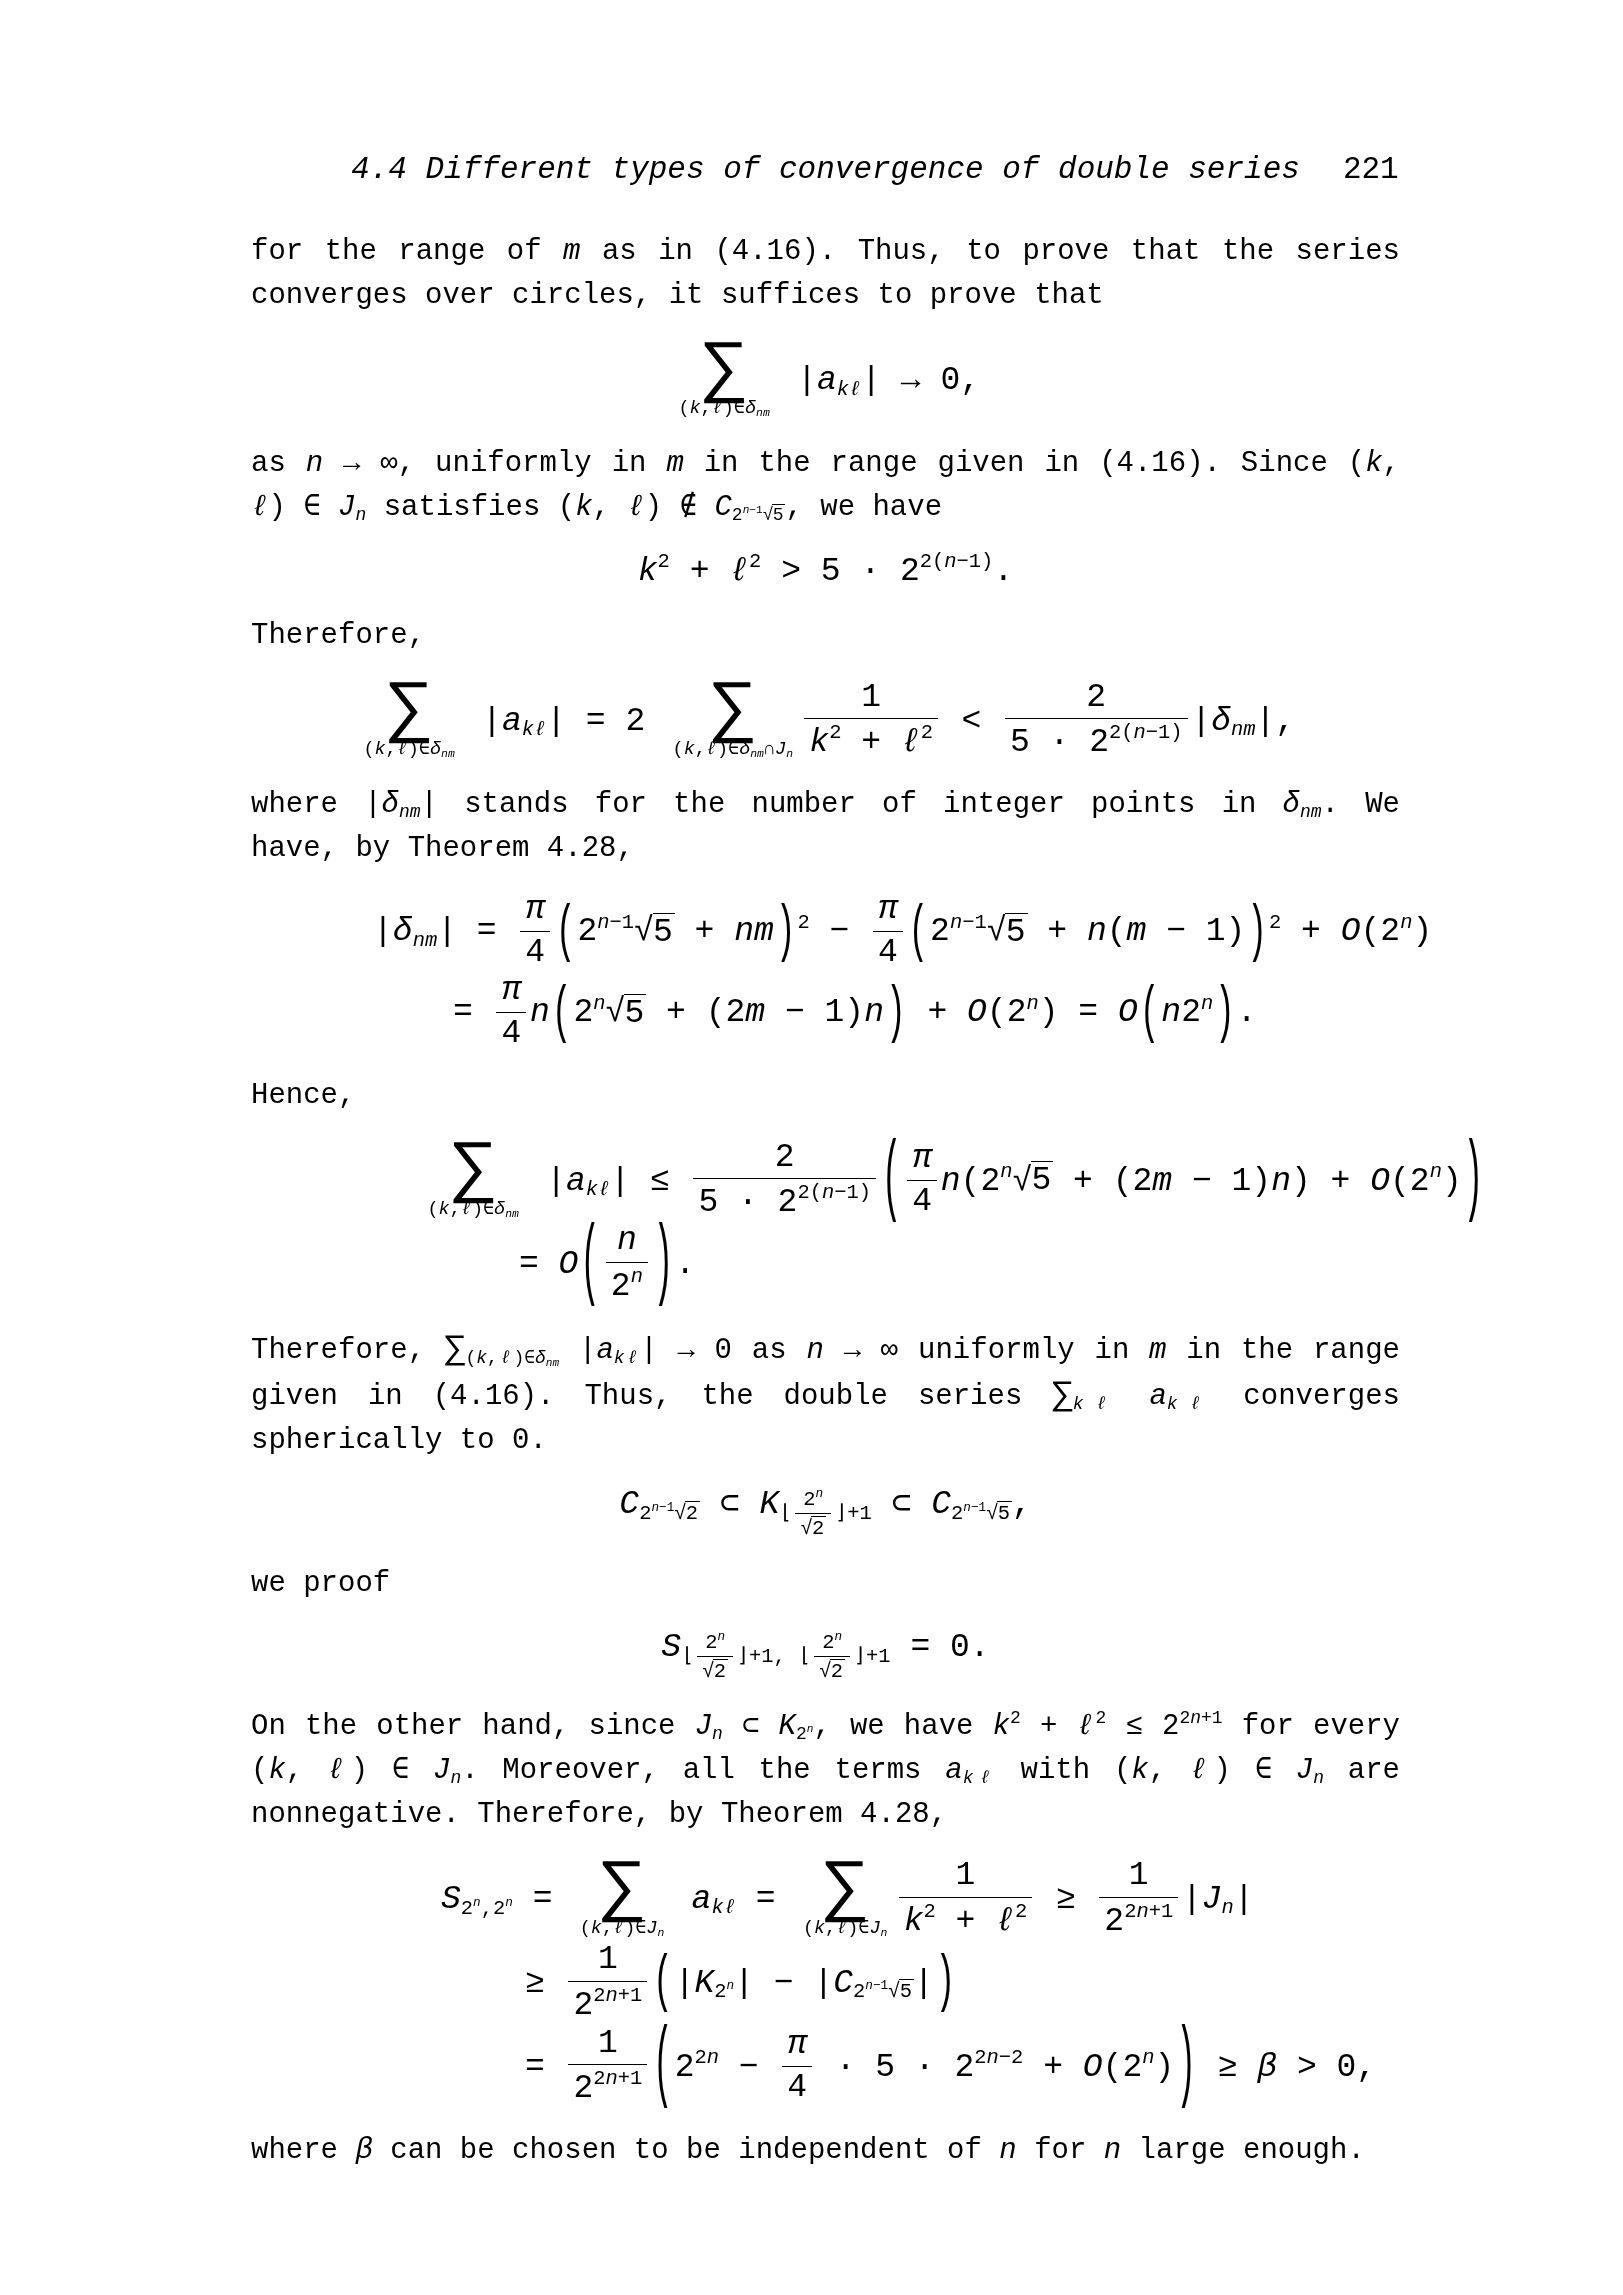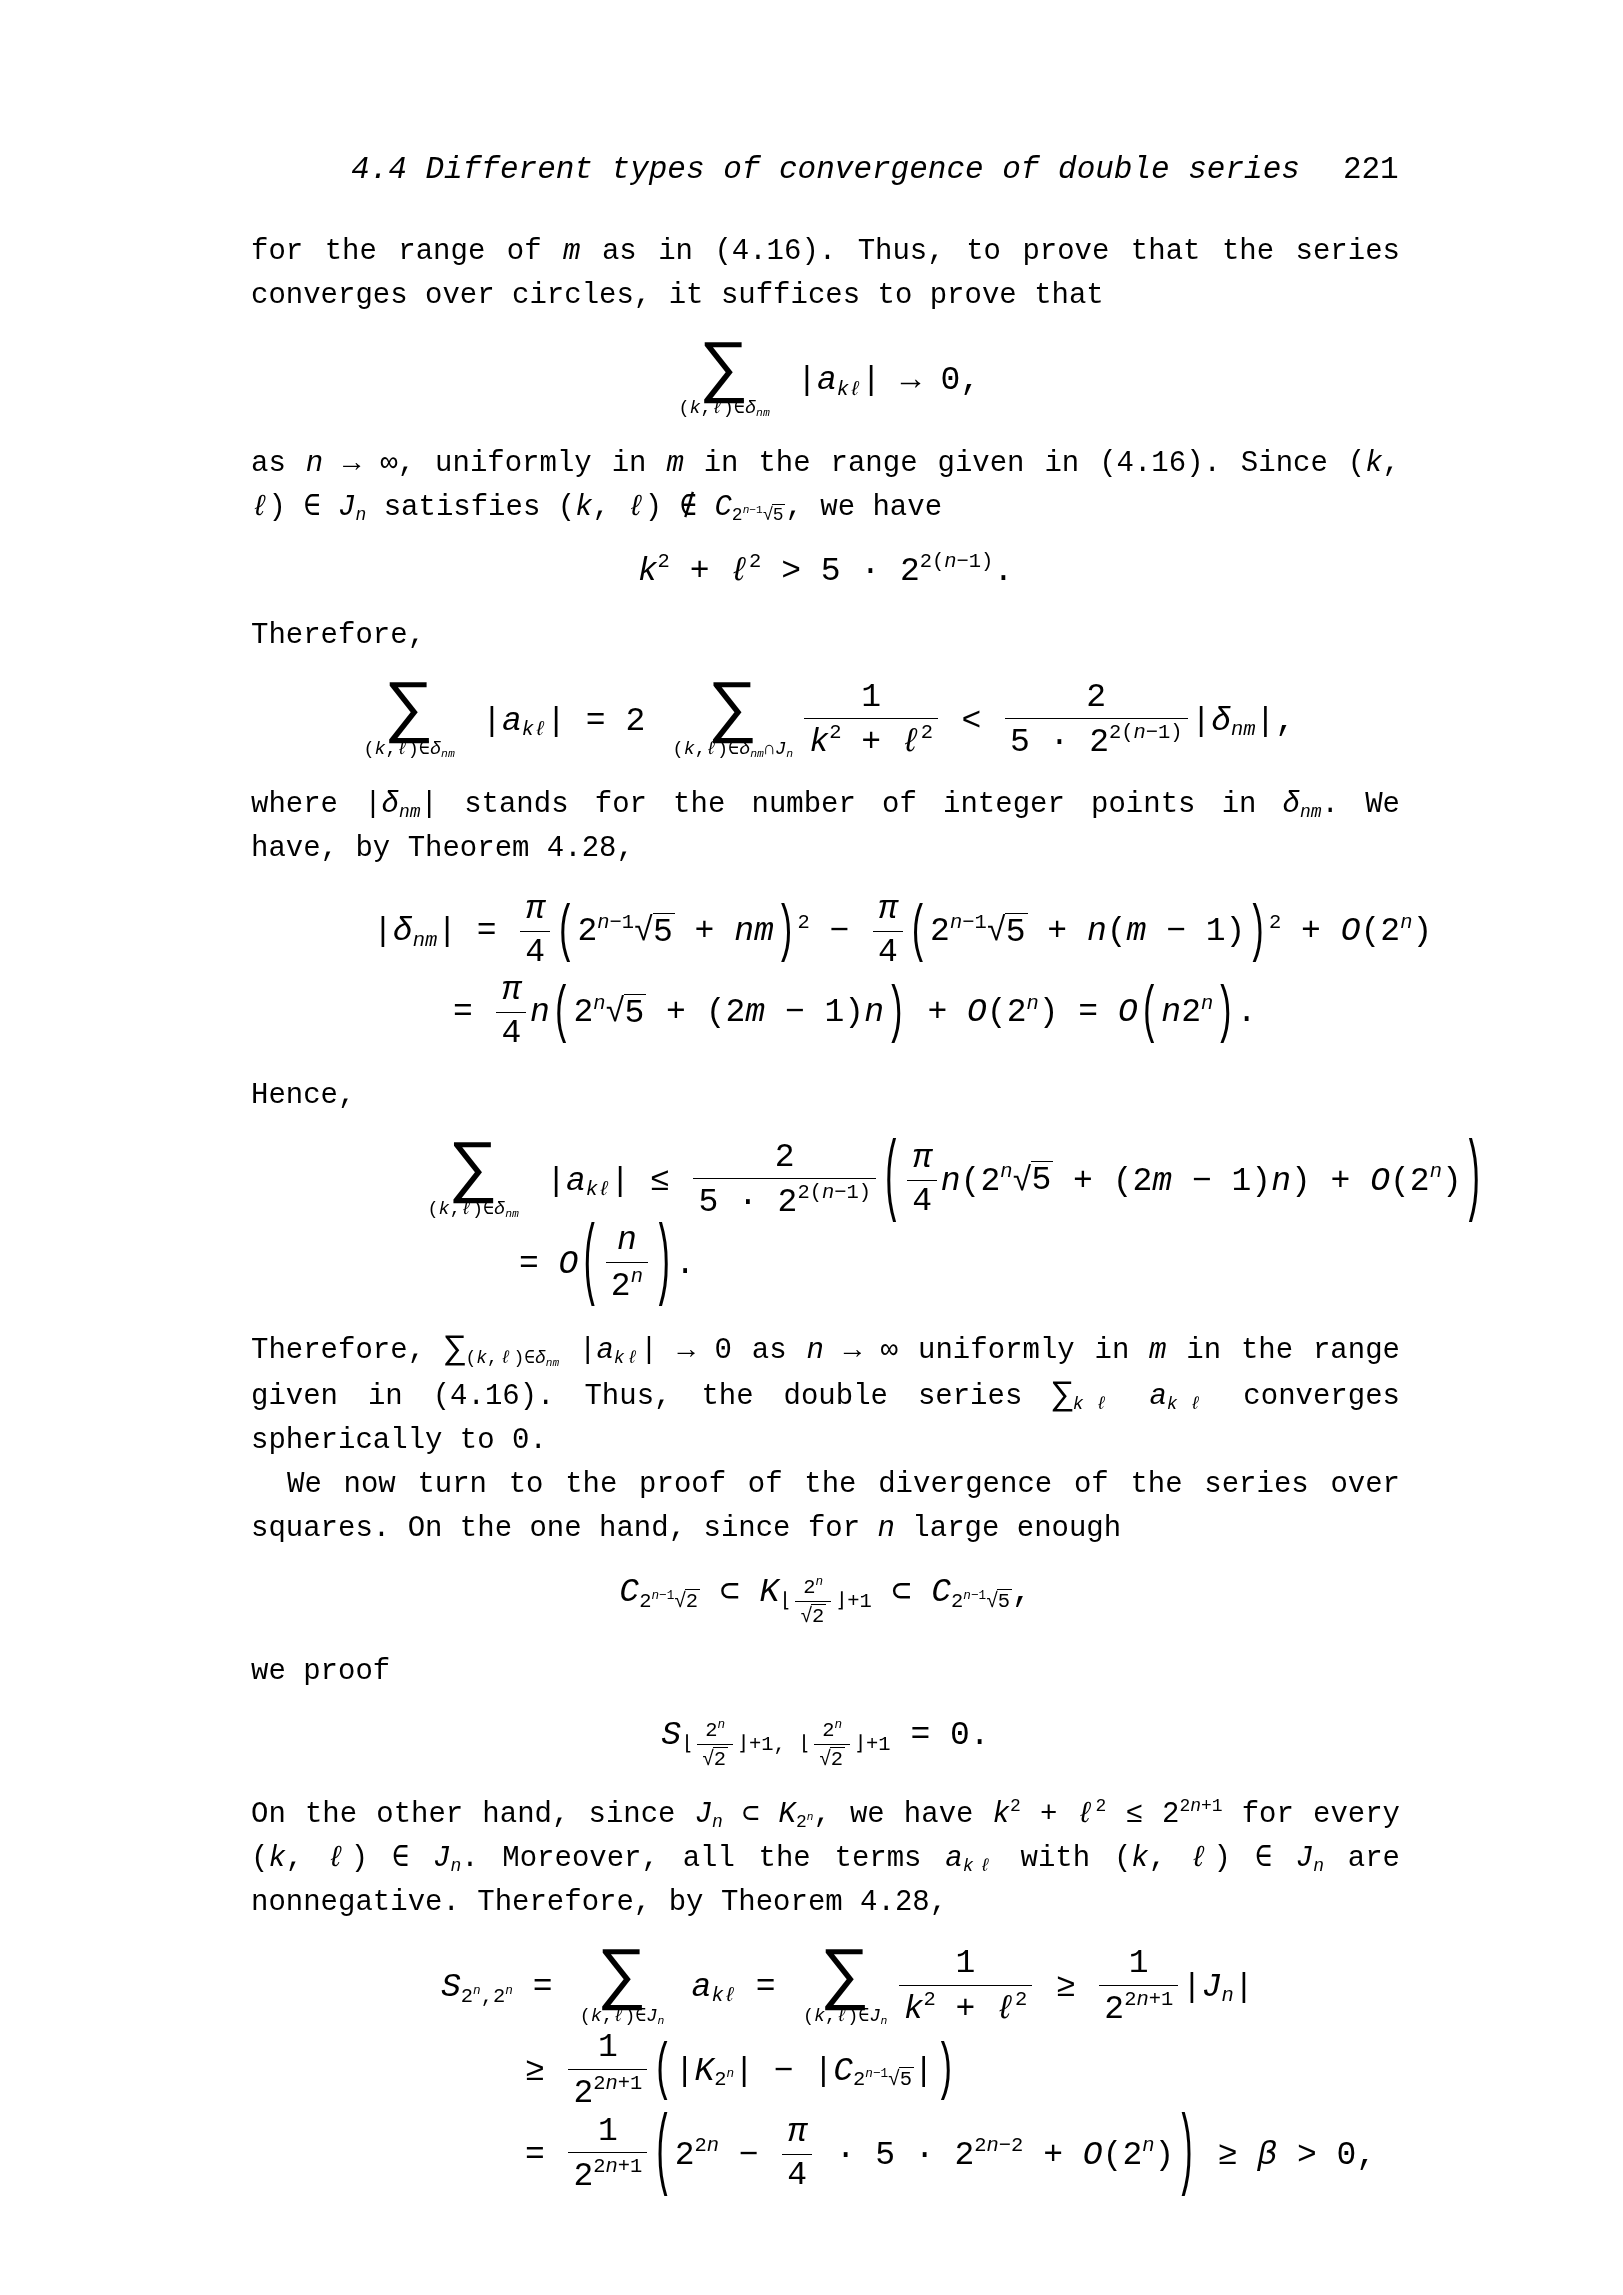--- a/index.html
+++ b/index.html
@@ -114,21 +114,20 @@
             <span class="fd"><span>4</span></span>
           </span><span class="it">n</span><span>(</span><span>2</span><span class="msup"><span class="it">n</span></span><span class="msqrt"><span class="rsym">√</span><span class="rbody"><span>5</span></span></span><span> + (2</span><span class="it">m</span><span> − 1)</span><span class="it">n</span><span>) + </span><span class="it">O</span><span>(2</span><span class="msup"><span class="it">n</span></span><span>)</span><span class="bp bp2">)</span></span>
       <span class="eqline" style="margin-left:268px"><span>= </span><span class="it">O</span><span class="bp bp2">(</span><span class="mfrac">
             <span class="fn"><span class="it">n</span></span>
             <span class="fd"><span>2</span><span class="msup"><span class="it">n</span></span></span>
           </span><span class="bp bp2">)</span><span>.</span></span>
     </div>
 
     <p class="body"><span>Therefore, </span><span class=" insum">∑</span><span class="msub"><span>(</span><span class="it">k</span><span>,</span><span class="it">ℓ</span><span>)∈</span><span class="it">δ</span><span class="msub"><span class="it">nm</span></span></span><span> |</span><span class="it">a</span><span class="msub"><span class="it">kℓ</span></span><span>| → 0 as </span><span class="it">n</span><span> → ∞ uniformly in </span><span class="it">m</span><span> in the range given in (4.16). Thus, the double series </span><span class=" insum">∑</span><span class="msub"><span class="it">kℓ</span></span><span> </span><span class="it">a</span><span class="msub"><span class="it">kℓ</span></span><span> converges spherically to 0.</span></p>
 
-    <p class="body indent"><span>We now turn to the proof of the divergence of the series over squares. On the one hand, since for </span><span class="it">n</span><span> large enough</span></p>
 
     <div class="eq">
       <span class="eqline center"><span class="it">C</span><span class="msub"><span>2</span><span class="msup"><span class="it">n</span><span>−1</span></span><span class="msqrt"><span class="rsym">√</span><span class="rbody"><span>2</span></span></span></span><span> ⊂ </span><span class="it">K</span><span class="msub"><span>⌊</span><span class="mfrac">
               <span class="fn"><span>2</span><span class="msup"><span class="it">n</span></span></span>
               <span class="fd"><span class="msqrt"><span class="rsym">√</span><span class="rbody"><span>2</span></span></span></span>
             </span><span>⌋+1</span></span><span> ⊂ </span><span class="it">C</span><span class="msub"><span>2</span><span class="msup"><span class="it">n</span><span>−1</span></span><span class="msqrt"><span class="rsym">√</span><span class="rbody"><span>5</span></span></span></span><span>,</span></span>
     </div>
 
     <p class="body"><span>we proof</span></p>
 
@@ -164,16 +163,17 @@
           </span><span class="bp">(</span><span>|</span><span class="it">K</span><span class="msub"><span>2</span><span class="msup"><span class="it">n</span></span></span><span>| − |</span><span class="it">C</span><span class="msub"><span>2</span><span class="msup"><span class="it">n</span><span>−1</span></span><span class="msqrt"><span class="rsym">√</span><span class="rbody"><span>5</span></span></span></span><span>|</span><span class="bp">)</span></span>
       <span class="eqline" style="margin-left:274px"><span>= </span><span class="mfrac">
             <span class="fn"><span>1</span></span>
             <span class="fd"><span>2</span><span class="msup"><span>2</span><span class="it">n</span><span>+1</span></span></span>
           </span><span class="bp bp2">(</span><span>2</span><span class="msup"><span>2</span><span class="it">n</span></span><span> − </span><span class="mfrac">
             <span class="fn"><span class="it">π</span></span>
             <span class="fd"><span>4</span></span>
           </span><span> · 5 · 2</span><span class="msup"><span>2</span><span class="it">n</span><span>−2</span></span><span> + </span><span class="it">O</span><span>(2</span><span class="msup"><span class="it">n</span></span><span>)</span><span class="bp bp2">)</span><span> ≥ </span><span class="it">β</span><span> &gt; 0,</span></span>
     </div>
 
+    <p class="body"><span>where </span><span class="it">β</span><span> can be chosen to be independent of </span><span class="it">n</span><span> for </span><span class="it">n</span><span> large enough.</span></p>
 
   </div>
 </div>
 
 
 </body></html>

